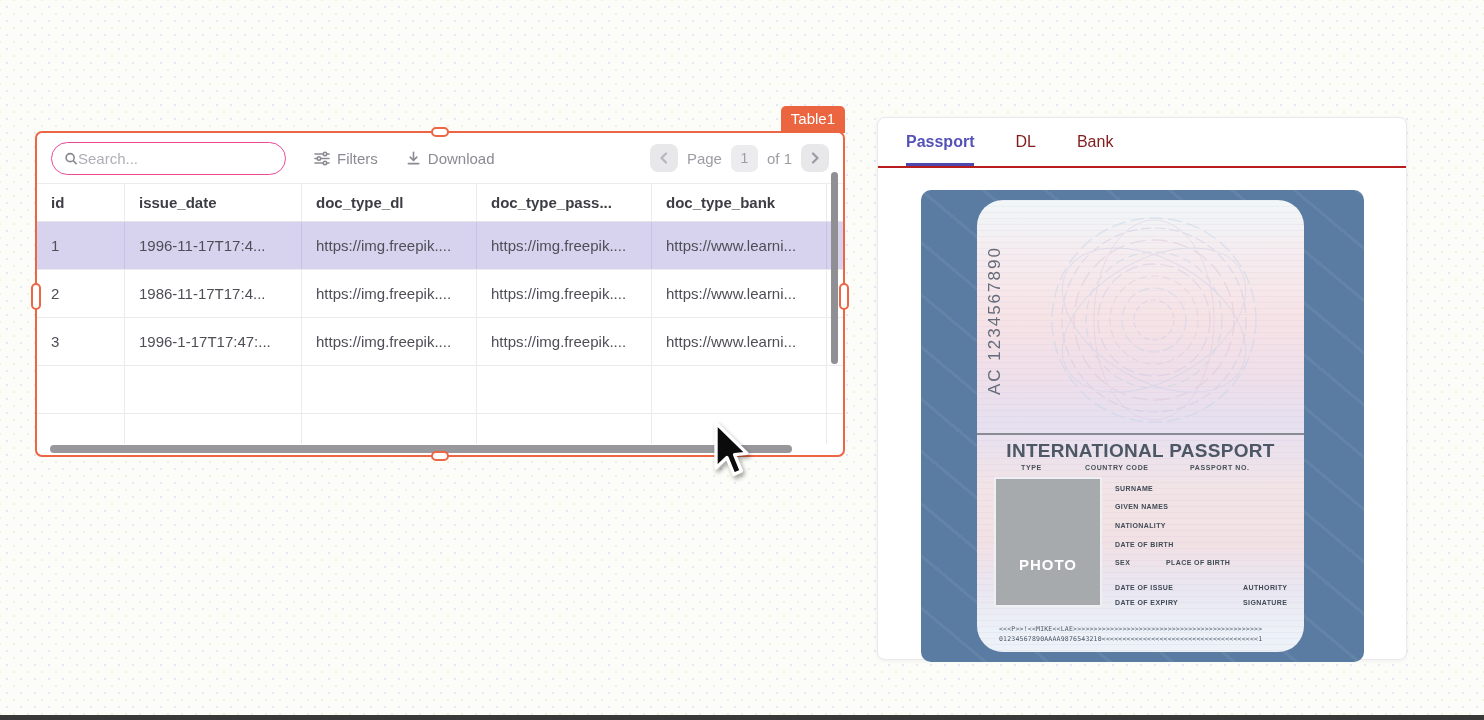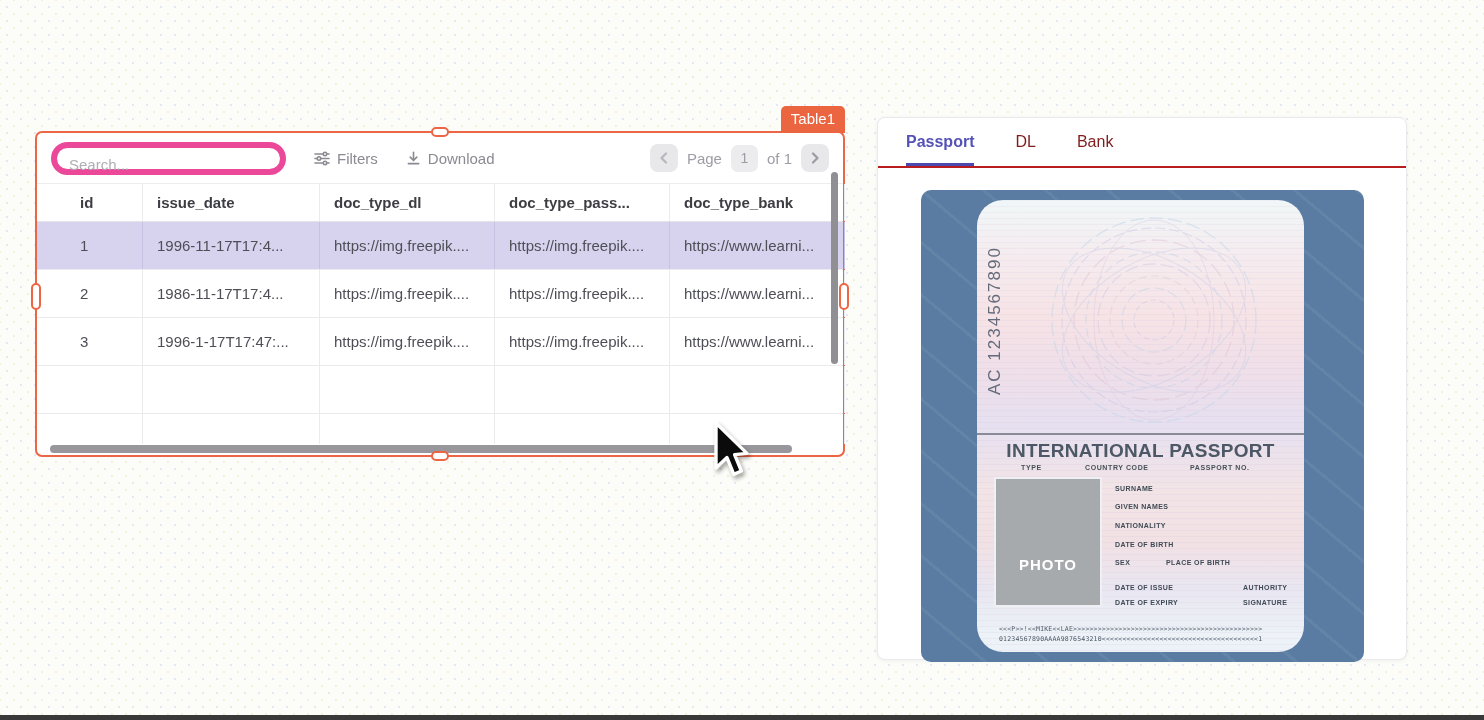--- a/index.html
+++ b/index.html
@@ -28,23 +28,23 @@
     border-radius:5px 5px 0 0;
   }
   .handle { position:absolute; background:#fff; border:2px solid #ec6545; border-radius:6px; z-index:5; }
   .handle.h-top    { left:50%; margin-left:-9px; top:-6px;    width:18px; height:10px; }
   .handle.h-bottom { left:50%; margin-left:-9px; bottom:-6px; width:18px; height:10px; }
   .handle.h-left   { left:-6px;  top:150px; width:10px; height:27px; }
   .handle.h-right  { right:-6px; top:150px; width:10px; height:27px; }
 
   .tbl-toolbar { display:flex; align-items:center; height:50px; padding:0 14px; }
   .search-box {
-    display:flex; align-items:center; gap:8px;
+    display:flex; align-items:center; gap:0;
     width:235px; height:33px; padding:0 12px;
-    border:6px solid #ec4899; border-radius:17px; background:#fff;flex-direction:column;
+    border:1px solid #ec4899; border-radius:17px; background:#fff;
   }
   .search-box input {
     border:none; outline:none; width:100%; font-size:15px;
     font-family:inherit; color:#6b6b74; background:transparent;
   }
   .search-box input::placeholder { color:#aeaeb6; }
   .tool-btn {
     display:flex; align-items:center; gap:7px; margin-left:28px;
     font-size:15px; color:#8a8a92; cursor:pointer; background:none; border:none;
     font-family:inherit;
@@ -65,21 +65,21 @@
   .tr { display:flex; height:48px; border-bottom:1px solid #ebebee; background:#fff; }
   .tr.head { height:38px; border-bottom:1px solid #e4e4e8; }
   .tr.selected { background:#d7d3ef; }
   .tr.selected .td, .tr.selected .th { border-right-color:#c6c2e2; }
   .td,.th {
     padding:0 14px; display:flex; align-items:center;
     border-right:1px solid #ebebee; overflow:hidden; white-space:nowrap;
     font-size:15px; color:#4e4e57; flex-shrink:0;
   }
   .th { font-weight:bold; color:#3d3d44; }
-  .c0{width:77px;margin-left:29px;} .c1{width:177px;} .c2{width:175px;} .c3{width:175px;} .c4{width:175px;}
+  .c0{width:88px;} .c1{width:177px;} .c2{width:175px;} .c3{width:175px;} .c4{width:175px;}
   .c5{flex:1; border-right:none; padding:0 0 0 4px; color:#55555e;}
   .tr.empty { background:#fff; }
 
   .vscroll {
     position:absolute; top:39px; right:5px; width:7px; height:192px;
     background:#8f8f94; border-radius:4px; z-index:3;
   }
   .hscroll {
     position:absolute; left:13px; bottom:2px; width:742px; height:8px;
     background:#97979c; border-radius:4px; z-index:3;

